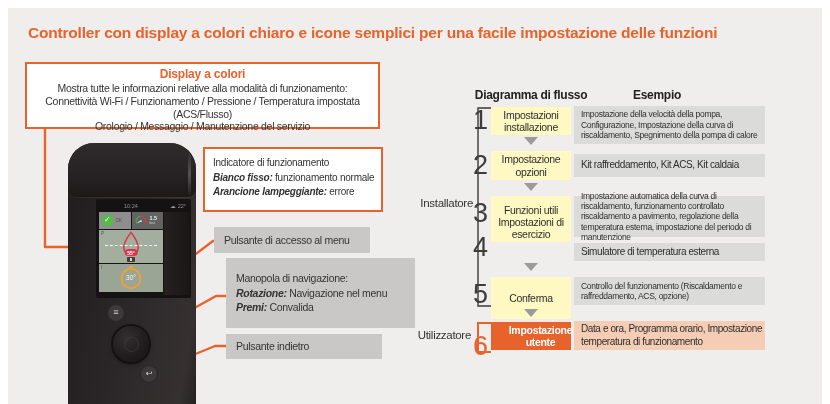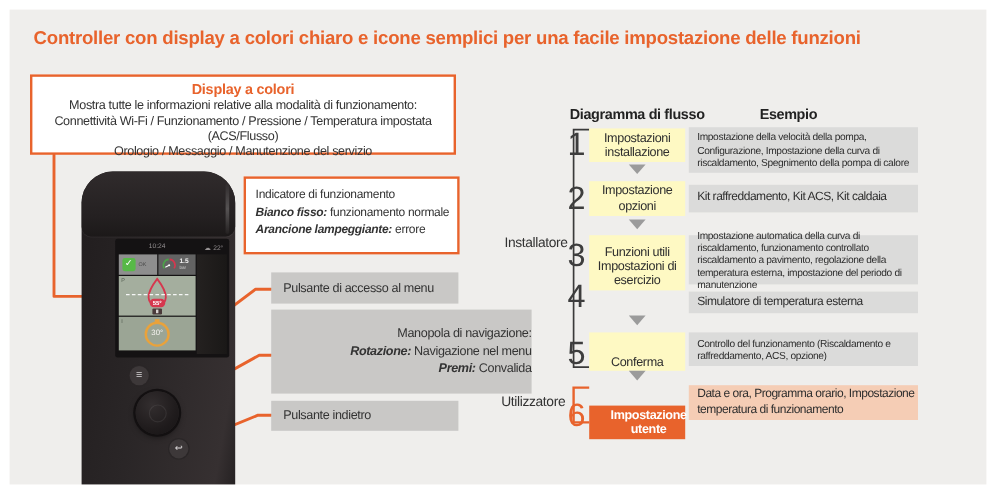--- a/index.html
+++ b/index.html
@@ -13,22 +13,22 @@
   #title { left:28px; top:24px; width:780px; font-size:15.5px; font-weight:bold; letter-spacing:-0.2px; color:#e8632c; }
 
   
   .info-box { background:#ffffff; border:2px solid #e8632c; color:#333; }
   #display-box { left:25px; top:62px; width:355px; height:67px; text-align:center; padding-top:3px; font-size:10.5px; letter-spacing:-0.3px; line-height:1.23; }
   #display-box .box-title { color:#e8632c; font-weight:bold; font-size:12px; letter-spacing:-0.2px; }
   #indicator-box { left:203px; top:147px; width:180px; height:65px; padding:7px 8px; font-size:10px; letter-spacing:-0.25px; line-height:1.45; white-space:nowrap; }
 
   
   .callout { background:#c9c8c6; color:#333; font-size:10.5px; letter-spacing:-0.3px; display:flex; flex-direction:column; justify-content:center; padding-left:10px; line-height:1.4; white-space:nowrap; }
-  #menu-box  { left:226px; top:227px; width:156px; height:26px; }
-  #knob-box  { left:226px; top:258px; width:217px; height:70px;text-align:right; }
+  #menu-box  { left:214px; top:227px; width:156px; height:26px; }
+  #knob-box  { left:226px; top:258px; width:189px; height:70px; }
   #back-box  { left:226px; top:334px; width:156px; height:25px; }
 
   
   svg.overlay { position:absolute; left:0; top:0; pointer-events:none; }
   .conn { stroke:#e8632c; stroke-width:2.4; fill:none; stroke-linejoin:round; stroke-linecap:round; }
   .bracket-dark { stroke:#3a3a3a; stroke-width:1.4; fill:none; }
   .bracket-orange { stroke:#e8632c; stroke-width:2; fill:none; }
 
   
   #device { left:68px; top:143px; width:128px; height:261px; border-radius:26px 26px 0 0;
@@ -81,22 +81,22 @@
   .step-box.user { background:#e8632c; color:#ffffff; font-weight:bold; }
   .ex-box { left:574px; width:191px; background:#dbdbda; color:#2e2e2e; display:flex; flex-direction:column; justify-content:center; padding:2px 2px 2px 7px; }
   .ex-box.user { background:#f5cdb5; }
   .ex-small { font-size:8.5px; letter-spacing:-0.3px; line-height:1.22; }
   .ex-normal { font-size:10px; letter-spacing:-0.4px; line-height:1.25; }
 
   #s1 { top:107px; height:28px; } #e1 { top:106px; height:38px; }
   #s2 { top:151px; height:29px; } #e2 { top:154px; height:23px; }
   #s3 { top:196px; height:29px; } #e3 { top:196px; height:41px; }
   #s4 { top:214px; height:28px; } #e4 { top:243px; height:18px; }
-  #s5 { top:277px; height:32px;align-items:flex-end; } #e5 { top:277px; height:28px; }
-  #s6 { top:338px; height:28px;padding-left:21px; } #e6 { top:321px; height:29px; }
+  #s5 { top:277px; height:42px; } #e5 { top:277px; height:28px; }
+  #s6 { top:322px; height:28px;padding-left:21px; } #e6 { top:321px; height:29px; }
 
   .flow-arrow { left:524px; width:0; height:0; border-left:7px solid transparent; border-right:7px solid transparent; border-top:8px solid #9b9b9b; }
   #a1 { top:137px; } #a2 { top:183px; } #a3 { top:263px; } #a4 { top:309px; }
 
   .step-num { left:466px; width:22px; text-align:right; font-size:27px; line-height:28px; color:#3d3d3d; }
   #n1 { top:106px; } #n2 { top:151px; } #n3 { top:199px; } #n4 { top:233px; } #n5 { top:280px; }
   #n6 { top:332px; color:#e8632c; }
 
   .role-label { font-size:11.5px; letter-spacing:-0.3px; color:#333; text-align:right; }
   #installer-label { left:396px; top:197px; width:77px; }

